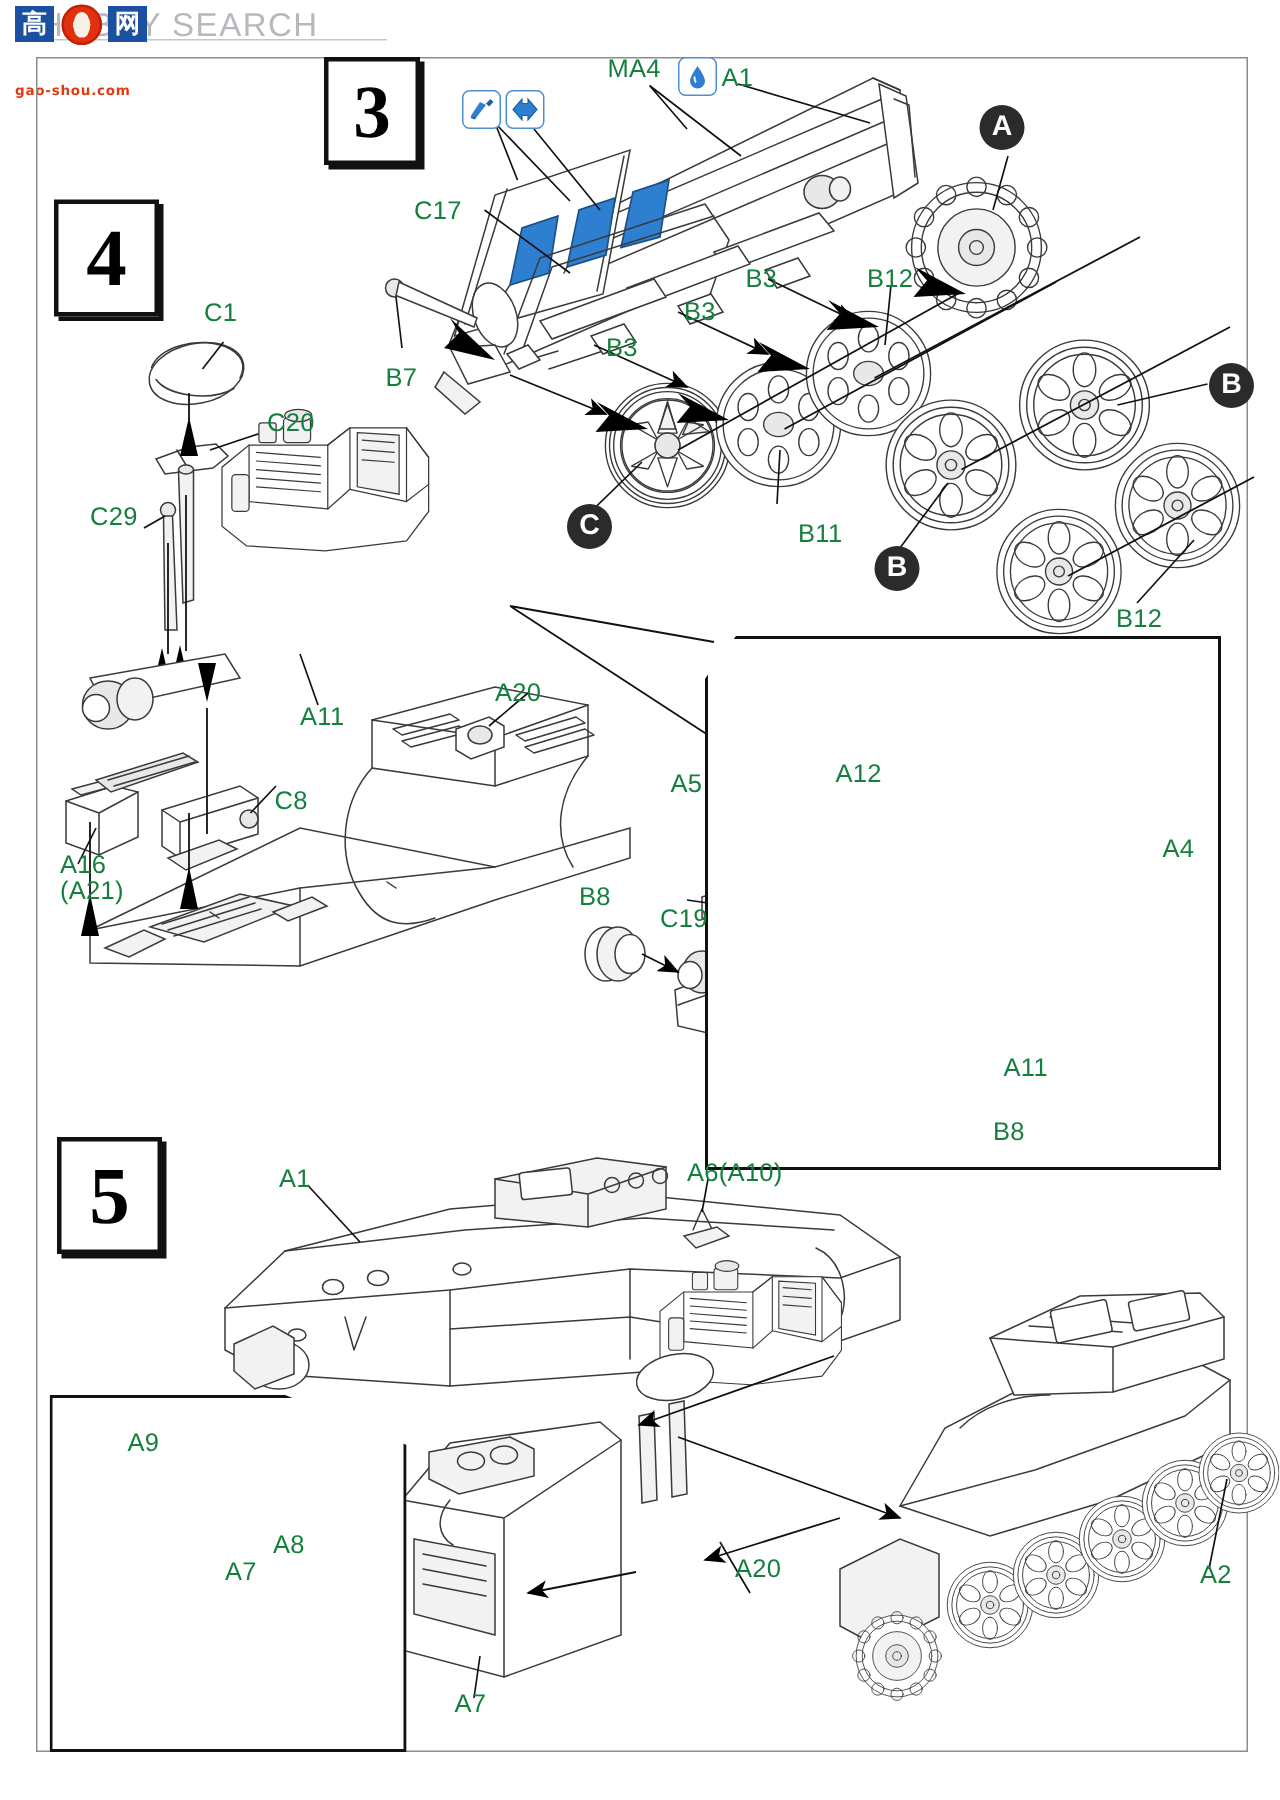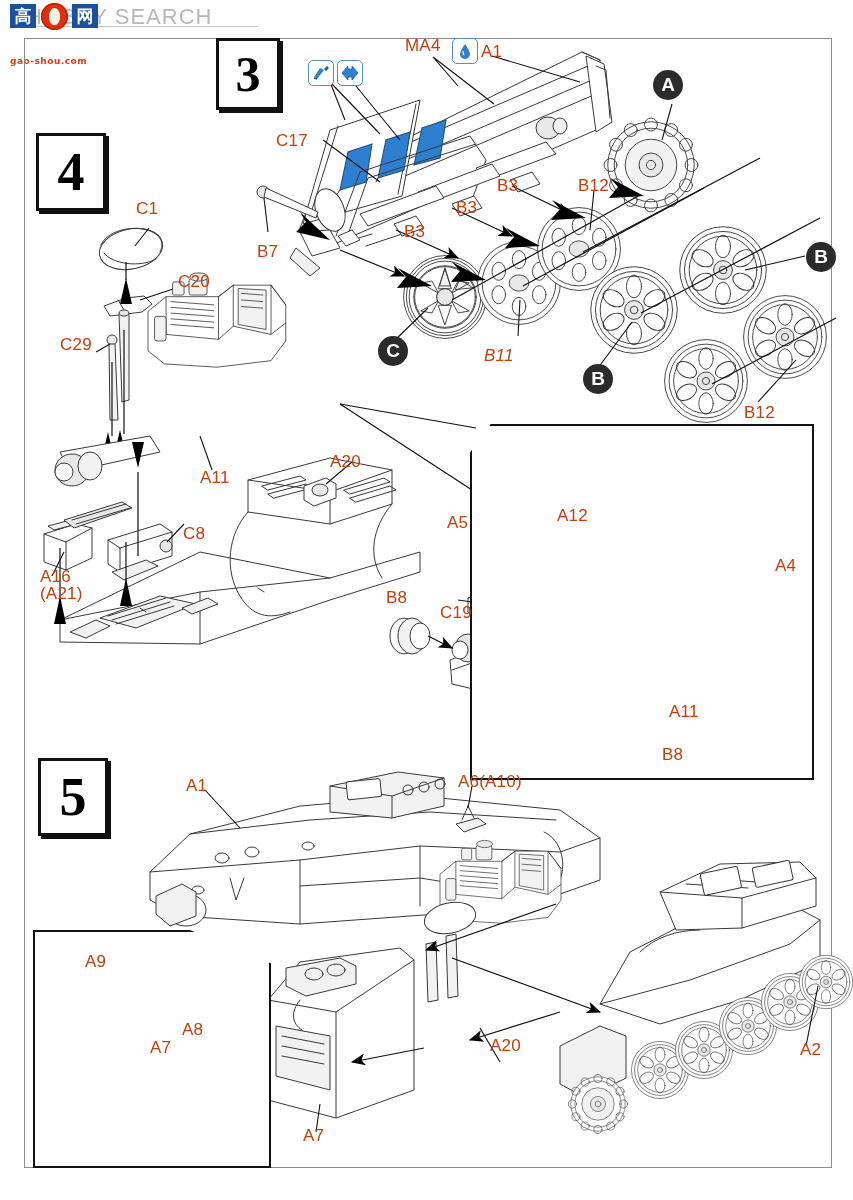--- a/index.html
+++ b/index.html
@@ -61,21 +61,21 @@
     position:absolute;background:#ffffff;border:3px solid #111;
     box-shadow:3px 3px 0 #111;
     display:flex;align-items:center;justify-content:center;
     font-family:"Liberation Serif", serif;
     font-weight:700;color:#000;
   }
 
   
   .lab{
     position:absolute;font-family:"Liberation Sans", sans-serif;
-    font-size:17px;color:#c2410c;white-space:nowrap;letter-spacing:.2px;
+    font-size:17px;color:#15803d;white-space:nowrap;letter-spacing:.2px;
   }
   .lab.two-line{line-height:17px;}
 
   
   .cmark{
     position:absolute;width:30px;height:30px;border-radius:50%;
     background:#2b2b2b;color:#fff;
     font-family:"Liberation Sans", sans-serif;font-weight:700;font-size:19px;
     display:flex;align-items:center;justify-content:center;
   }
@@ -720,21 +720,21 @@
     <span>C</span>
   </div>
 
   <div class="lab" style="left:405px;top:36px;">MA4</div>
   <div class="lab" style="left:481px;top:42px;">A1</div>
   <div class="lab" style="left:276px;top:131px;">C17</div>
   <div class="lab" style="left:257px;top:242px;">B7</div>
   <div class="lab" style="left:497px;top:176px;">B3</div>
   <div class="lab" style="left:456px;top:198px;">B3</div>
   <div class="lab" style="left:404px;top:222px;">B3</div>
-  <div class="lab" style="left:484px;top:346px;font-style:italic;">B11</div>
+  <div class="lab" style="left:532px;top:346px;">B11</div>
   <div class="lab" style="left:578px;top:176px;">B12</div>
   <div class="lab" style="left:744px;top:403px;">B12</div>
 
   <div class="lab" style="left:136px;top:199px;">C1</div>
   <div class="lab" style="left:178px;top:272px;">C20</div>
   <div class="lab" style="left:60px;top:335px;">C29</div>
   <div class="lab" style="left:200px;top:468px;">A11</div>
   <div class="lab" style="left:330px;top:452px;">A20</div>
   <div class="lab" style="left:183px;top:524px;">C8</div>
   <div class="lab two-line" style="left:40px;top:568px;">

